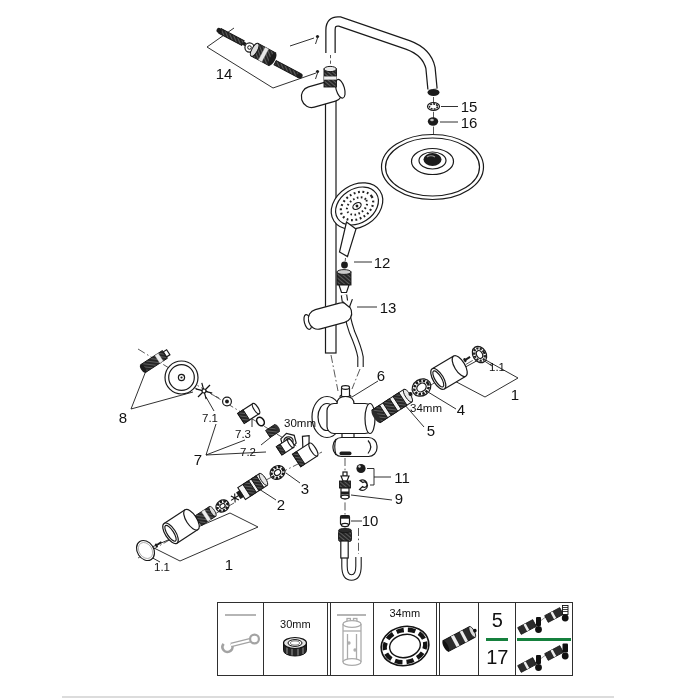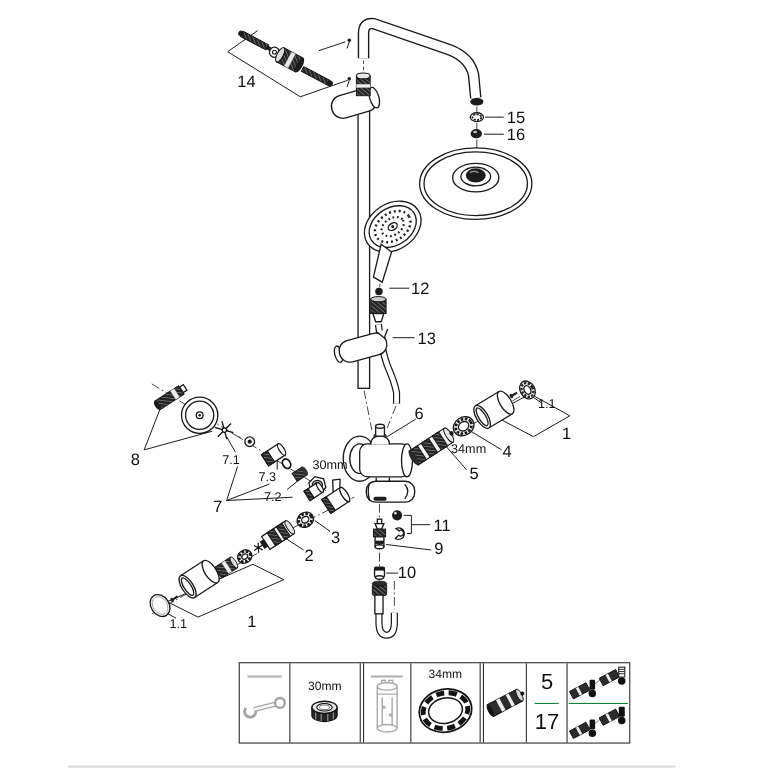--- a/index.html
+++ b/index.html
@@ -21,21 +21,21 @@
   .legend{position:absolute;left:217px;top:602px;width:356px;height:74px;
           border:1.5px solid #2f2f2f;box-sizing:border-box;display:flex;background:#fff;}
   .lcell{box-sizing:border-box;border-left:1px solid #2f2f2f;position:relative;
          display:flex;flex-direction:column;align-items:center;justify-content:center;}
   .lcell:first-child{border-left:none;}
   .lcell.grp{border-left:4px double #2f2f2f;}
   .toolline{position:absolute;top:11px;left:15%;width:70%;height:2px;background:#b5b5b5;}
   .sizelab{font-size:11px;color:#111;line-height:11px;margin-bottom:2px;}
   .refcol{display:flex;flex-direction:column;}
   .refrow{flex:1;display:flex;align-items:center;justify-content:center;font-size:20px;color:#111;}
-  .refrow.r2{border-top:1px solid #15803d;}
+  .refrow.r2{border-top:3px solid #15803d;}
   .footer-line{position:absolute;left:62px;top:696px;width:636px;height:2px;background:#dcdcdc;}
 </style>
 </head>
 <body>
 
 <div class="stage">
 
 <svg class="diagram" width="700" height="700" viewBox="0 0 700 700">
   <defs>
     <pattern id="kn" patternUnits="userSpaceOnUse" width="3" height="3" patternTransform="rotate(40)">

